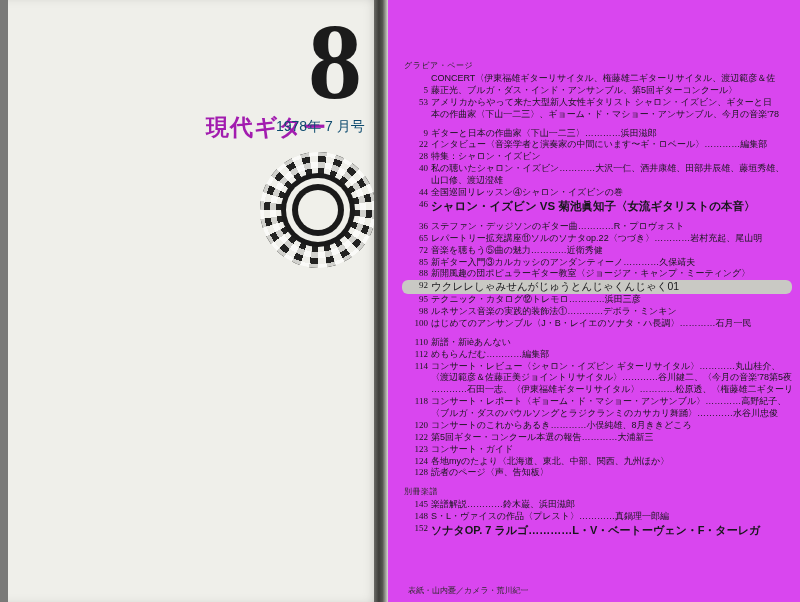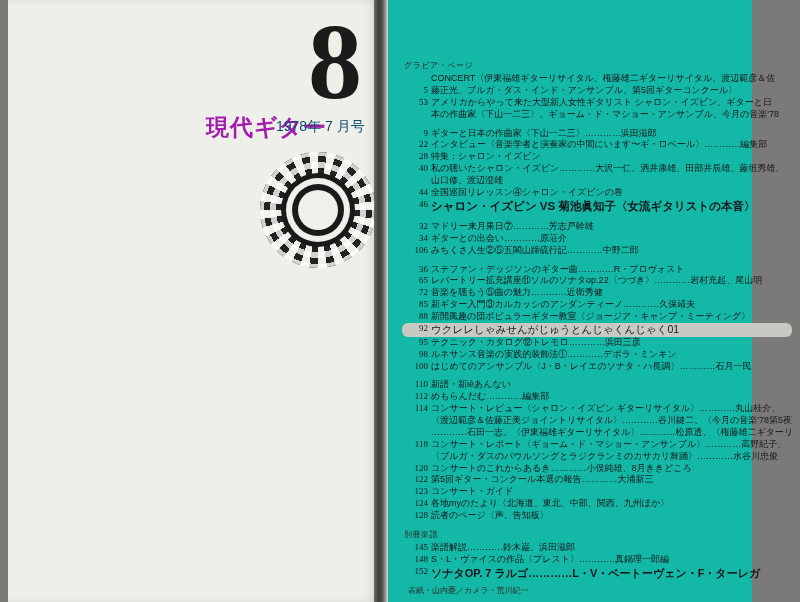--- a/index.html
+++ b/index.html
@@ -32,23 +32,23 @@
     top: 0;
     width: 14px;
     height: 602px;
     background: linear-gradient(to right, #6a6a66 0%, #3d3d3a 35%, #55554f 60%, #d8d8d2 100%);
   }
   
   .right-page {
     position: absolute;
     left: 388px;
     top: 0;
-    width: 364px;
+    width: 412px;
     height: 602px;
-    background: #14b8a6;
+    background: #d946ef;
   }
 
   
   .big-eight {
     position: absolute;
     left: 300px;
     top: 8px;
     font-family: "Liberation Serif", serif;
     font-weight: bold;
     font-size: 108px;
@@ -243,34 +243,20 @@
               <span class="pg">44</span>
               <span class="txt">全国巡回リレッスン④シャロン・イズビンの巻</span>
             </div>
             <div class="row feature">
               <span class="pg">46</span>
               <span class="txt">シャロン・イズビン VS 菊池眞知子〈女流ギタリストの本音〉</span>
             </div>
           </div>
           <div class="group">
             <div class="row">
-              <span class="pg">32</span>
-              <span class="txt">マドリー来月果日⑦…………芳志戸幹雄</span>
-            </div>
-            <div class="row">
-              <span class="pg">34</span>
-              <span class="txt">ギターとの出会い…………原荘介</span>
-            </div>
-            <div class="row">
-              <span class="pg">106</span>
-              <span class="txt">みちくさ人生②⑤五閣山蹄硫行記…………中野二郎</span>
-            </div>
-          </div>
-          <div class="group">
-            <div class="row">
               <span class="pg">36</span>
               <span class="txt">ステファン・デッジソンのギター曲…………R・プロヴォスト</span>
             </div>
             <div class="row">
               <span class="pg">65</span>
               <span class="txt">レパートリー拡充講座⑪ソルのソナタop.22〈つづき〉…………岩村充起、尾山明</span>
             </div>
             <div class="row">
               <span class="pg">72</span>
               <span class="txt">音楽を聴もう⑤曲の魅力…………近衛秀健</span>

